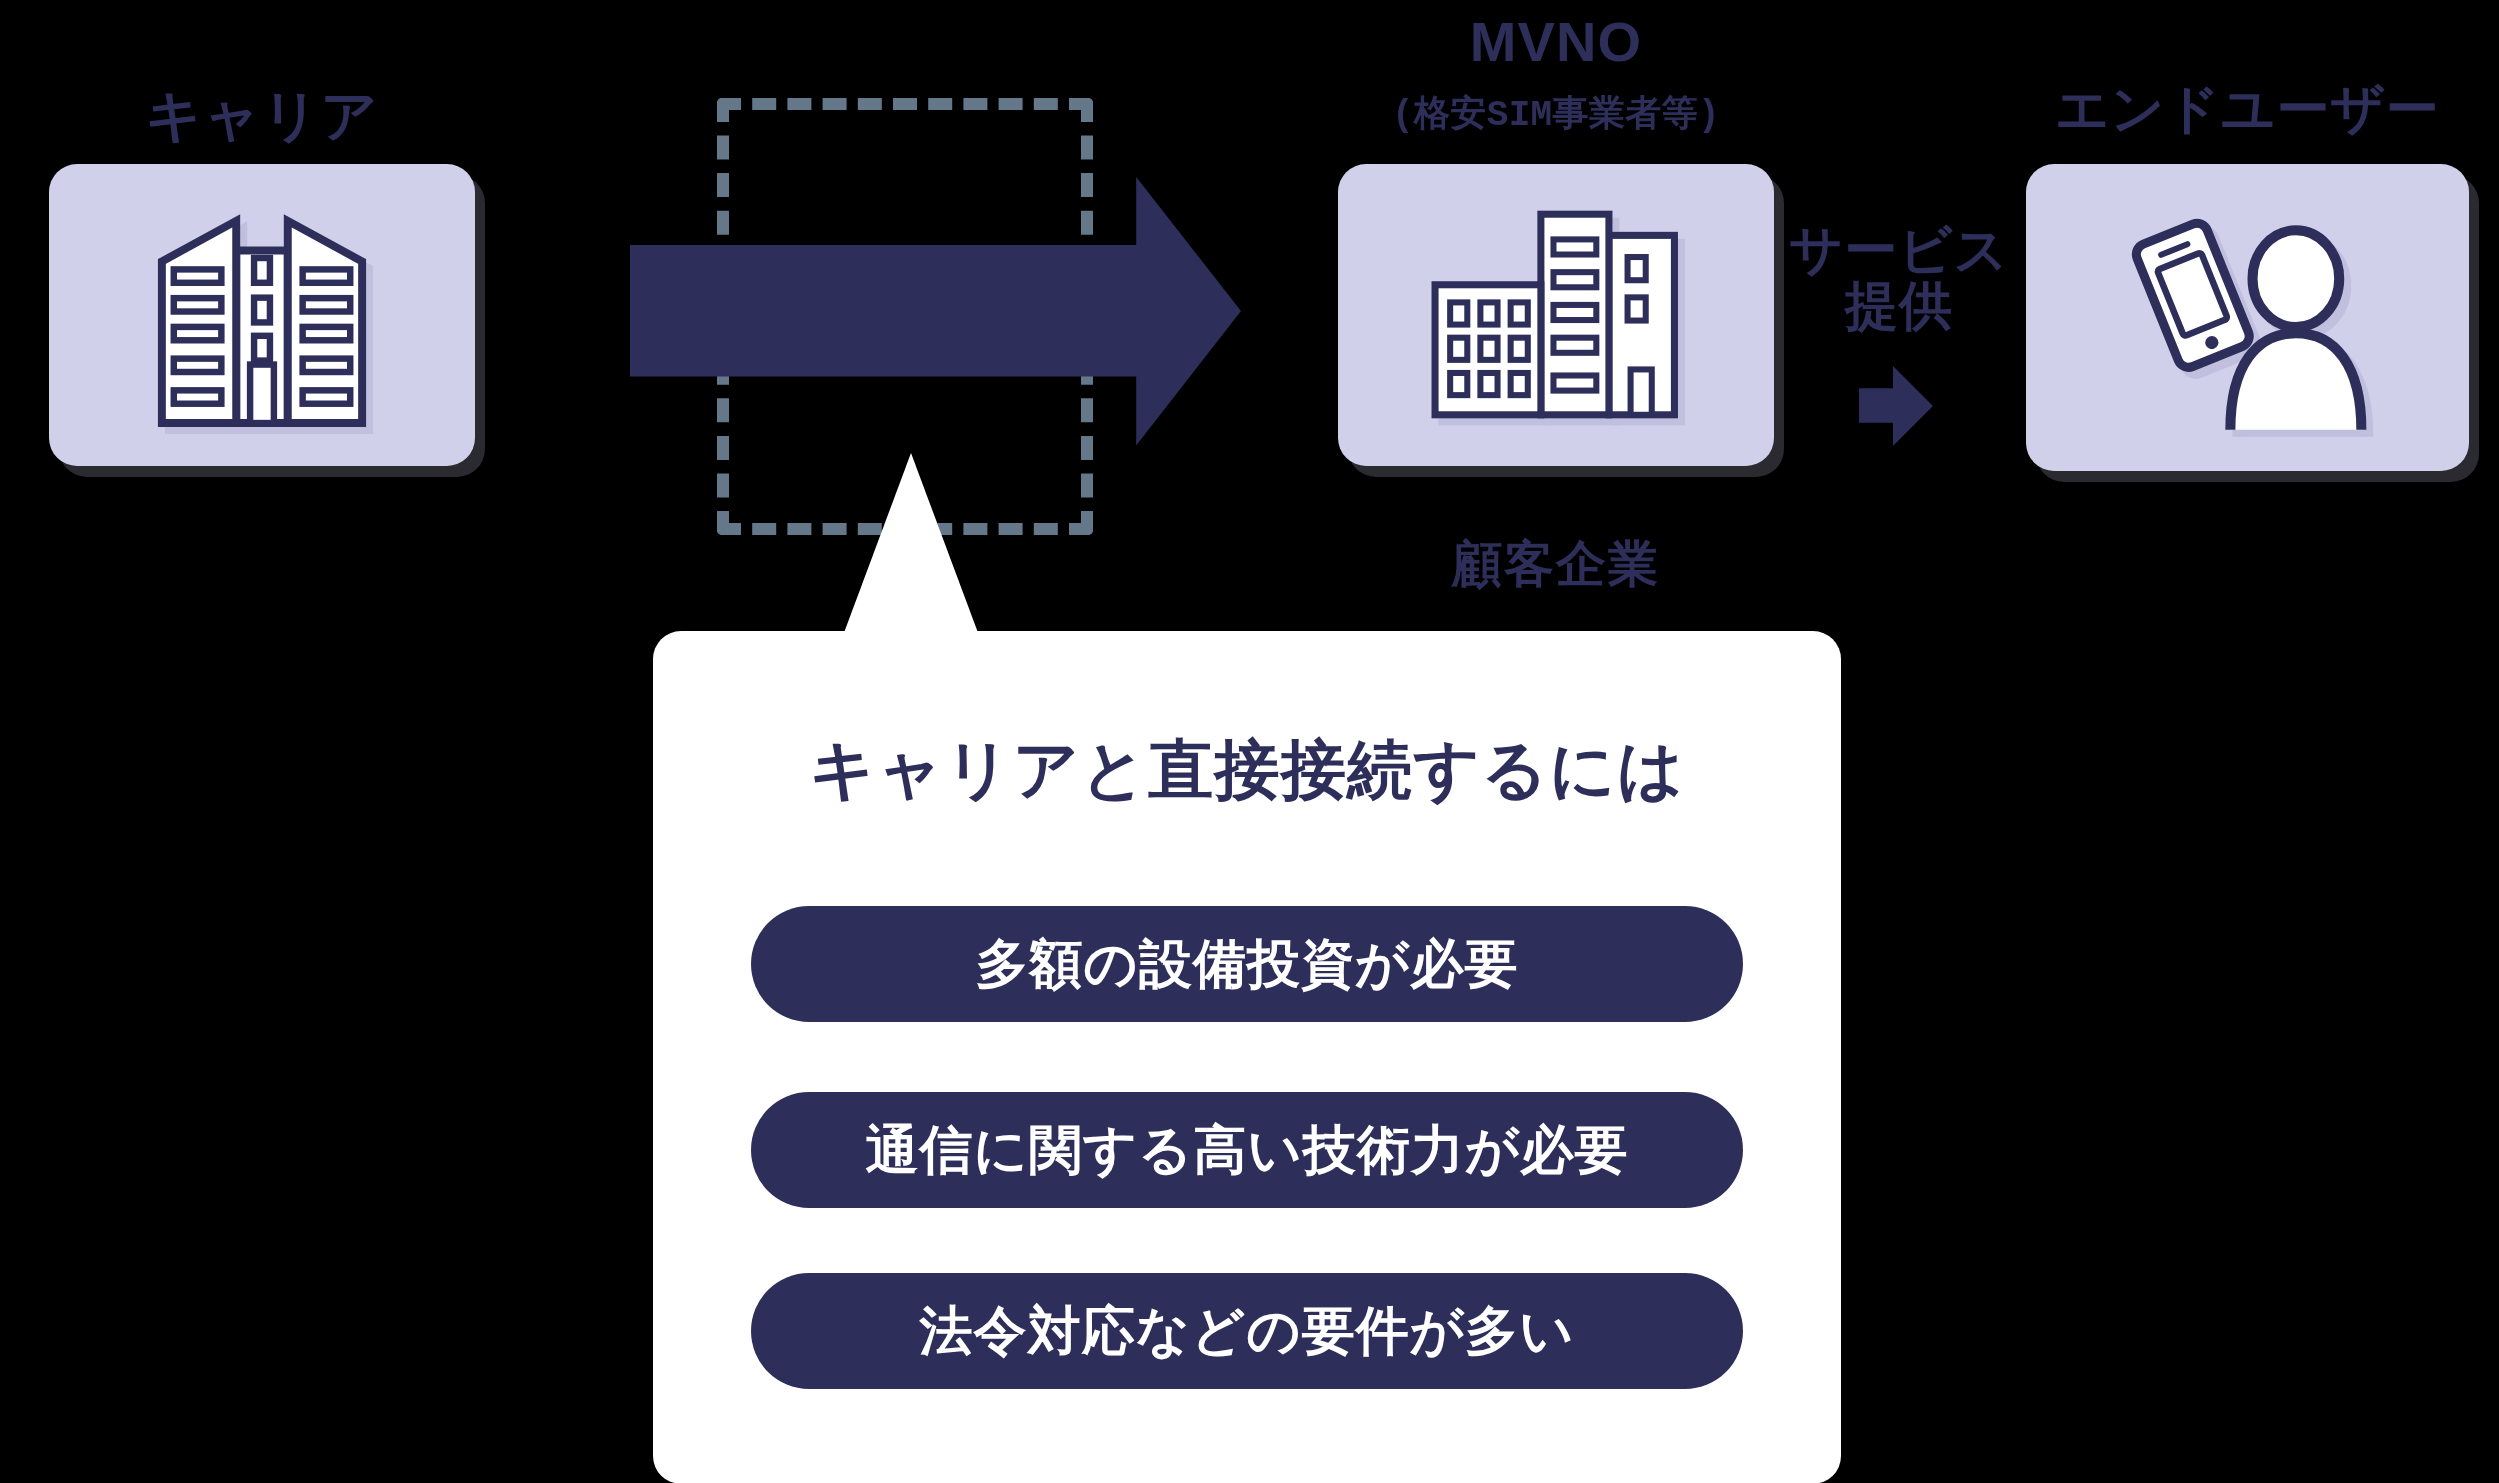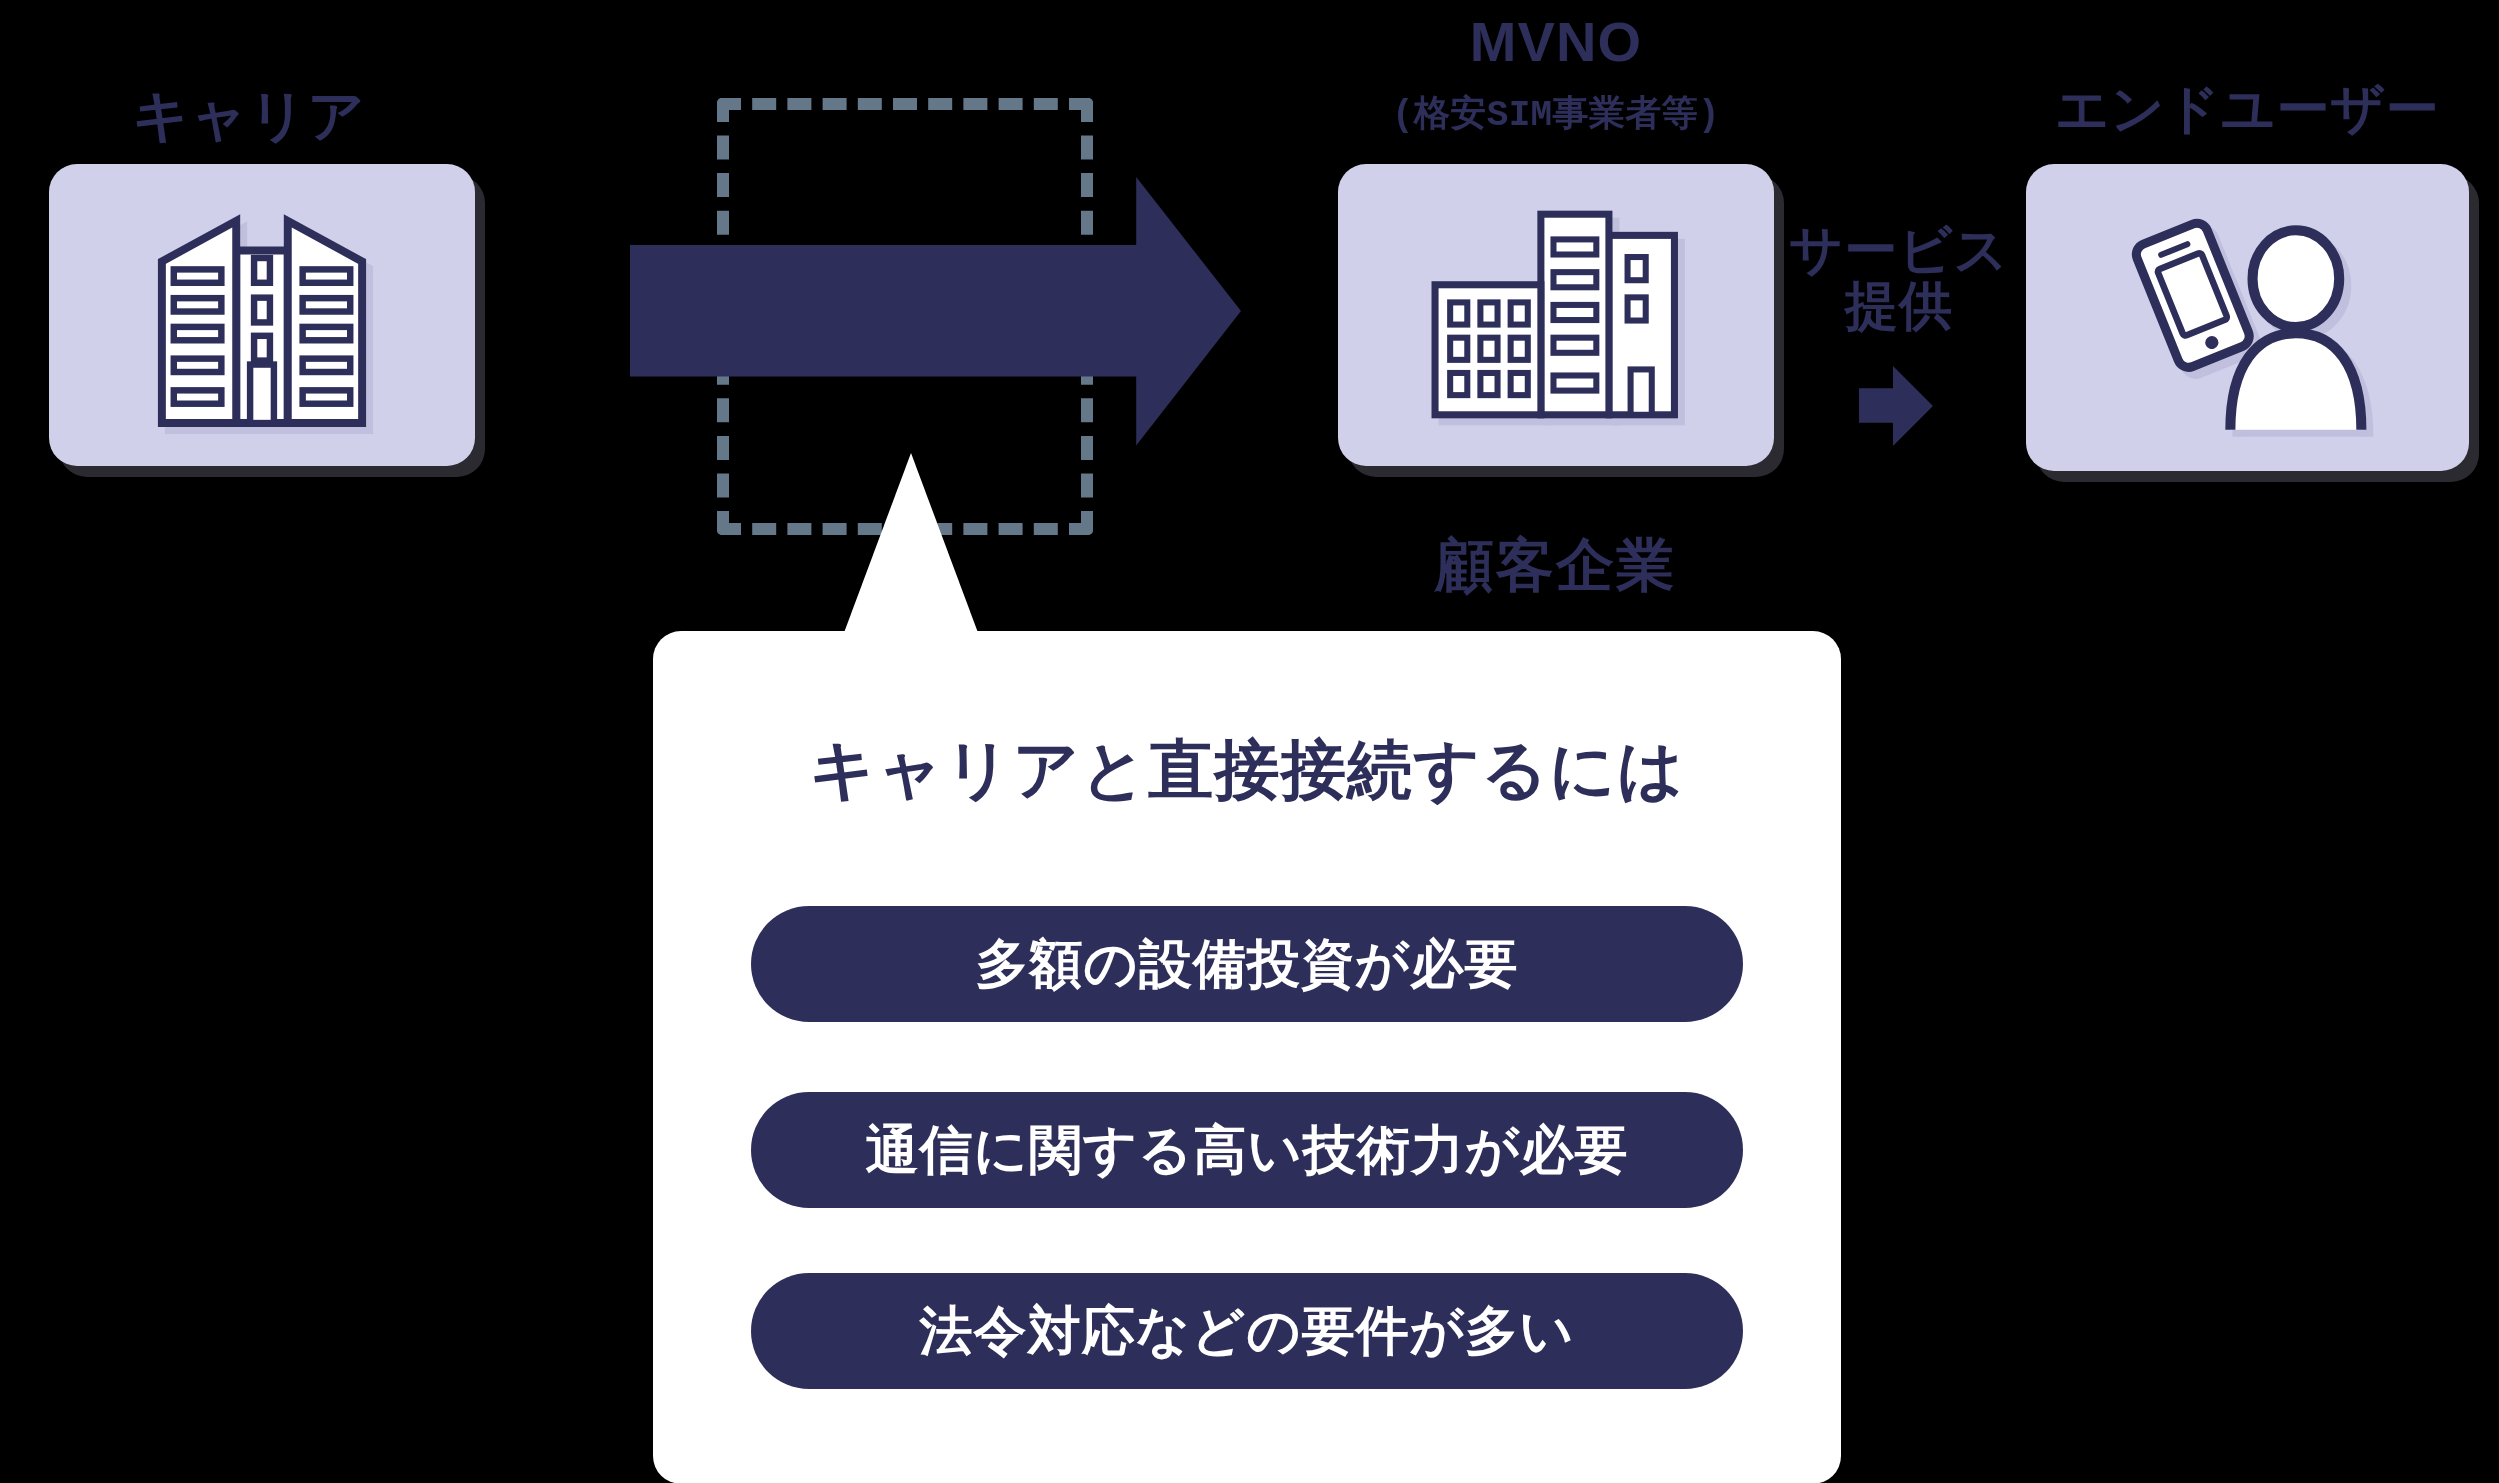--- a/index.html
+++ b/index.html
@@ -55,31 +55,31 @@
     color:var(--navy);text-align:center;
   }
   .pill{
     position:absolute;left:98px;width:992px;height:116px;
     background:var(--navy);border-radius:58px;
     color:var(--white);font-size:53px;line-height:116px;
     text-align:center;letter-spacing:.02em;
   }
 
   .service-label{font-size:53px;line-height:56px;text-align:center;letter-spacing:.02em;}
-  .below-label{font-size:58px;line-height:71px;text-align:center;letter-spacing:.04em;}
+  .below-label{font-size:50px;line-height:71px;text-align:center;letter-spacing:.04em;}
 
   .icon-shape{stroke:var(--navy);fill:var(--white);stroke-linejoin:miter;}
   .icon-fill{fill:var(--navy);}
 </style>
 </head>
 <body>
 
 <div id="canvas">
 
-  <div class="abs node-label center" style="left:36px;top:78px;width:426px;">キャリア</div>
+  <div class="abs node-label center" style="left:49px;top:78px;width:426px;">キャリア</div>
 
   <div class="abs center" style="left:1338px;top:4px;width:436px;">
     <div class="node-label">MVNO</div>
     <div class="node-sublabel">(格安SIM事業者等)</div>
   </div>
 
   <div class="abs node-label center" style="left:2026px;top:71px;width:443px;font-size:53px;">エンドユーザー</div>
 
   <div class="abs panel" style="left:49px;top:164px;width:426px;height:302px;">
     <svg width="222" height="228" viewBox="0 0 440 460">

